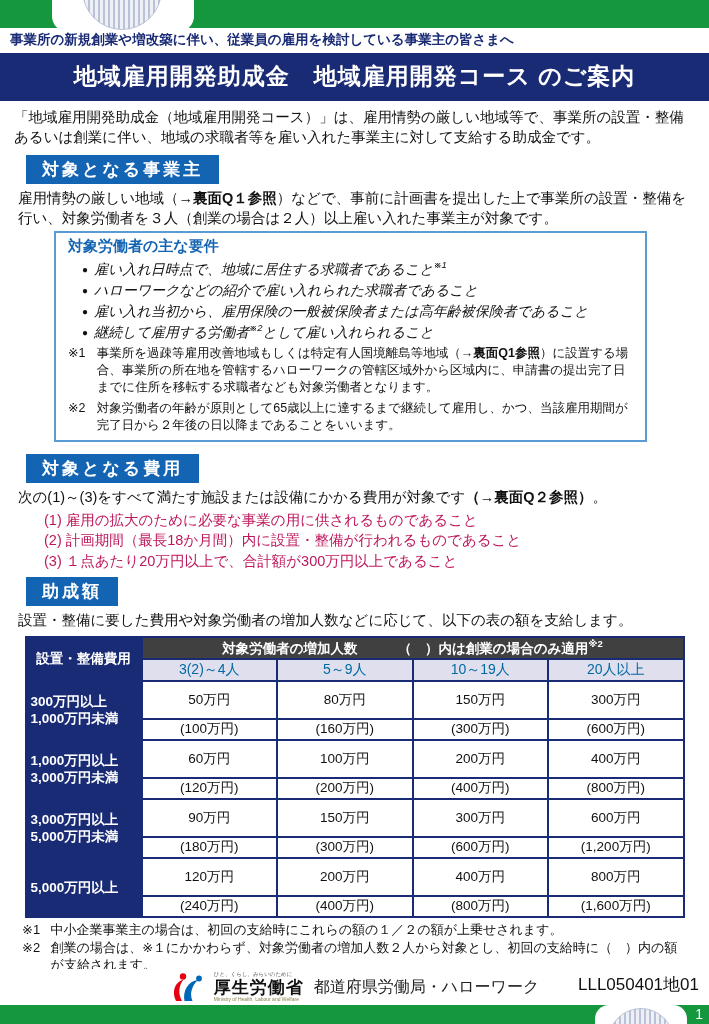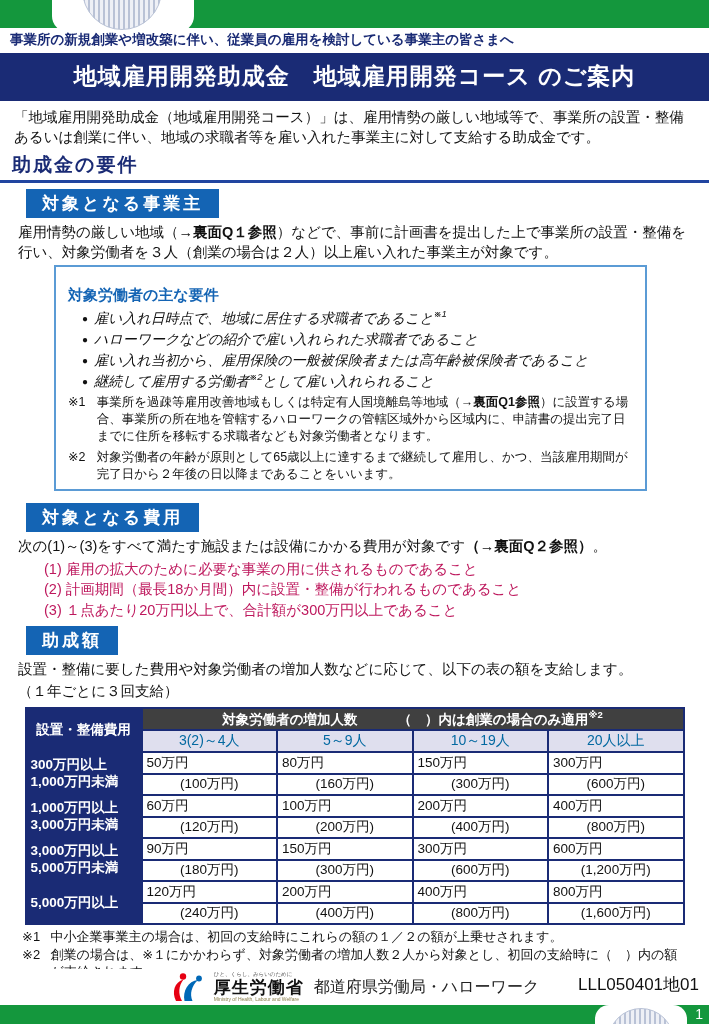--- a/index.html
+++ b/index.html
@@ -25,40 +25,40 @@
 
   .section-head { color:#1a2b75; font-size:19px; font-weight:bold; letter-spacing:2px;
                   padding:3px 12px 2px; border-bottom:3px solid #2145a0; }
 
   .tag { display:inline-block; background:#1464b4; color:#fff; font-weight:bold; font-size:17px;
          letter-spacing:3px; padding:3px 16px; margin:6px 0 3px 26px; }
 
   .body-para { font-size:14.5px; line-height:1.38; margin:1px 18px 3px; color:#111; }
   .b { font-weight:bold; }
 
-  .req-box { border:2px solid #5b9bd5; margin:3px 62px 6px 54px; padding:19px 12px 6px; }
+  .req-box { border:2px solid #5b9bd5; margin:3px 62px 6px 54px; padding:4px 12px 6px; }
   .req-box-title { color:#1464b4; font-weight:bold; font-size:15px; margin-bottom:2px; }
   .bullet { font-size:14px; line-height:1.45; margin-left:14px; color:#111;font-style:italic; }
   .dot { font-size:10px; vertical-align:1px; margin-right:6px; color:#111; }
   sup { font-size:9.5px; }
   .note { display:flex; font-size:12.5px; line-height:1.38; margin-top:3px; color:#111; }
   .note-marker { flex:0 0 2.3em; }
   .note-body { flex:1; }
 
   .cost-item { font-size:14.5px; line-height:1.4; margin-left:44px; color:#be185d; }
 
   
   .grant-table { border-collapse:collapse; margin:6px auto 3px; width:660px; table-layout:fixed; }
   .grant-table th, .grant-table td { border:2px solid #1a2b75; padding:0 4px; }
   .corner { width:116px; background:#1a2b75; color:#fff; font-size:13.5px; font-weight:bold; }
   .group-h { background:#404040; color:#fff; font-size:13.5px; font-weight:bold; height:22px; text-align:center; }
   .sub-h { background:#dfdfee; color:#0369a1; font-size:14px; font-weight:normal; height:22px; text-align:center; }
   .row-label { background:#1a2b75; color:#fff; font-weight:bold; font-size:13.5px; line-height:1.3;
                text-align:left; padding:2px 7px; }
-  .val  { font-size:13.5px; height:22px; color:#111; border-bottom:1px dotted #777; }
+  .val  { text-align:center; font-size:13.5px; height:38px; color:#111; border-bottom:1px dotted #777; }
   .paren{ text-align:center; font-size:13.5px; height:21px; color:#111; border-top:1px dotted #777; }
 
   .tnote { display:flex; margin:1px 22px; font-size:13px; line-height:1.32; color:#111; }
   .tnote .note-marker { flex:0 0 2.2em; }
 
   .ref-banner { margin-top:5px; height:26px; background:#4a4526; color:#fff; font-weight:bold;
                 font-size:15px; display:flex; align-items:center; justify-content:center;
                 clip-path:polygon(0 0, calc(100% - 22px) 0, 100% 50%, calc(100% - 22px) 100%, 0 100%); }
 
   .footer { position:absolute; left:0; right:0; bottom:19px; height:36px;
@@ -91,21 +91,20 @@
   
   <div class="audience">事業所の新規創業や増改築に伴い、従業員の雇用を検討している事業主の皆さまへ</div>
 
   
   <div class="title-banner">地域雇用開発助成金　地域雇用開発コース のご案内</div>
 
   
   <div class="intro">「地域雇用開発助成金（地域雇用開発コース）」は、雇用情勢の厳しい地域等で、事業所の設置・整備あるいは創業に伴い、地域の求職者等を雇い入れた事業主に対して支給する助成金です。</div>
 
   
-  <div class="section-head">助成金の要件</div>
 
   
   <div class="tag">対象となる事業主</div>
   <div class="body-para"><span>雇用情勢の厳しい地域（</span><span class="b">→裏面Q１参照</span><span>）などで、事前に計画書を提出した上で事業所の設置・整備を行い、対象労働者を３人（創業の場合は２人）以上雇い入れた事業主が対象です。</span></div>
 
   <div class="req-box">
     <div class="req-box-title">対象労働者の主な要件</div>
     <div class="bullet"><span class="dot">●</span><span>雇い入れ日時点で、地域に居住する求職者であること</span><sup>※1</sup><span></span></div>
     <div class="bullet"><span class="dot">●</span><span>ハローワークなどの紹介で雇い入れられた求職者であること</span><sup></sup><span></span></div>
     <div class="bullet"><span class="dot">●</span><span>雇い入れ当初から、雇用保険の一般被保険者または高年齢被保険者であること</span><sup></sup><span></span></div>
@@ -123,21 +122,20 @@
   
   <div class="tag">対象となる費用</div>
   <div class="body-para"><span>次の(1)～(3)をすべて満たす施設または設備にかかる費用が対象です</span><span class="b">（→裏面Q２参照）</span><span>。</span></div>
   <div class="cost-item">(1) 雇用の拡大のために必要な事業の用に供されるものであること</div>
   <div class="cost-item">(2) 計画期間（最長18か月間）内に設置・整備が行われるものであること</div>
   <div class="cost-item">(3) １点あたり20万円以上で、合計額が300万円以上であること</div>
 
   
   <div class="tag">助成額</div>
   <div class="body-para">設置・整備に要した費用や対象労働者の増加人数などに応じて、以下の表の額を支給します。</div>
-  <div class="body-para" style="margin-top:-1px;">（１年ごとに３回支給）</div>
 
   
   <table class="grant-table">
     <tbody>
         <tr>
       <th class="corner" rowspan="2">設置・整備費用</th>
       <th class="group-h" colspan="4"><span>対象労働者の増加人数　　　（　）内は創業の場合のみ適用</span><sup>※2</sup></th>
     </tr>
     <tr>
       <th class="sub-h">3(2)～4人</th>

